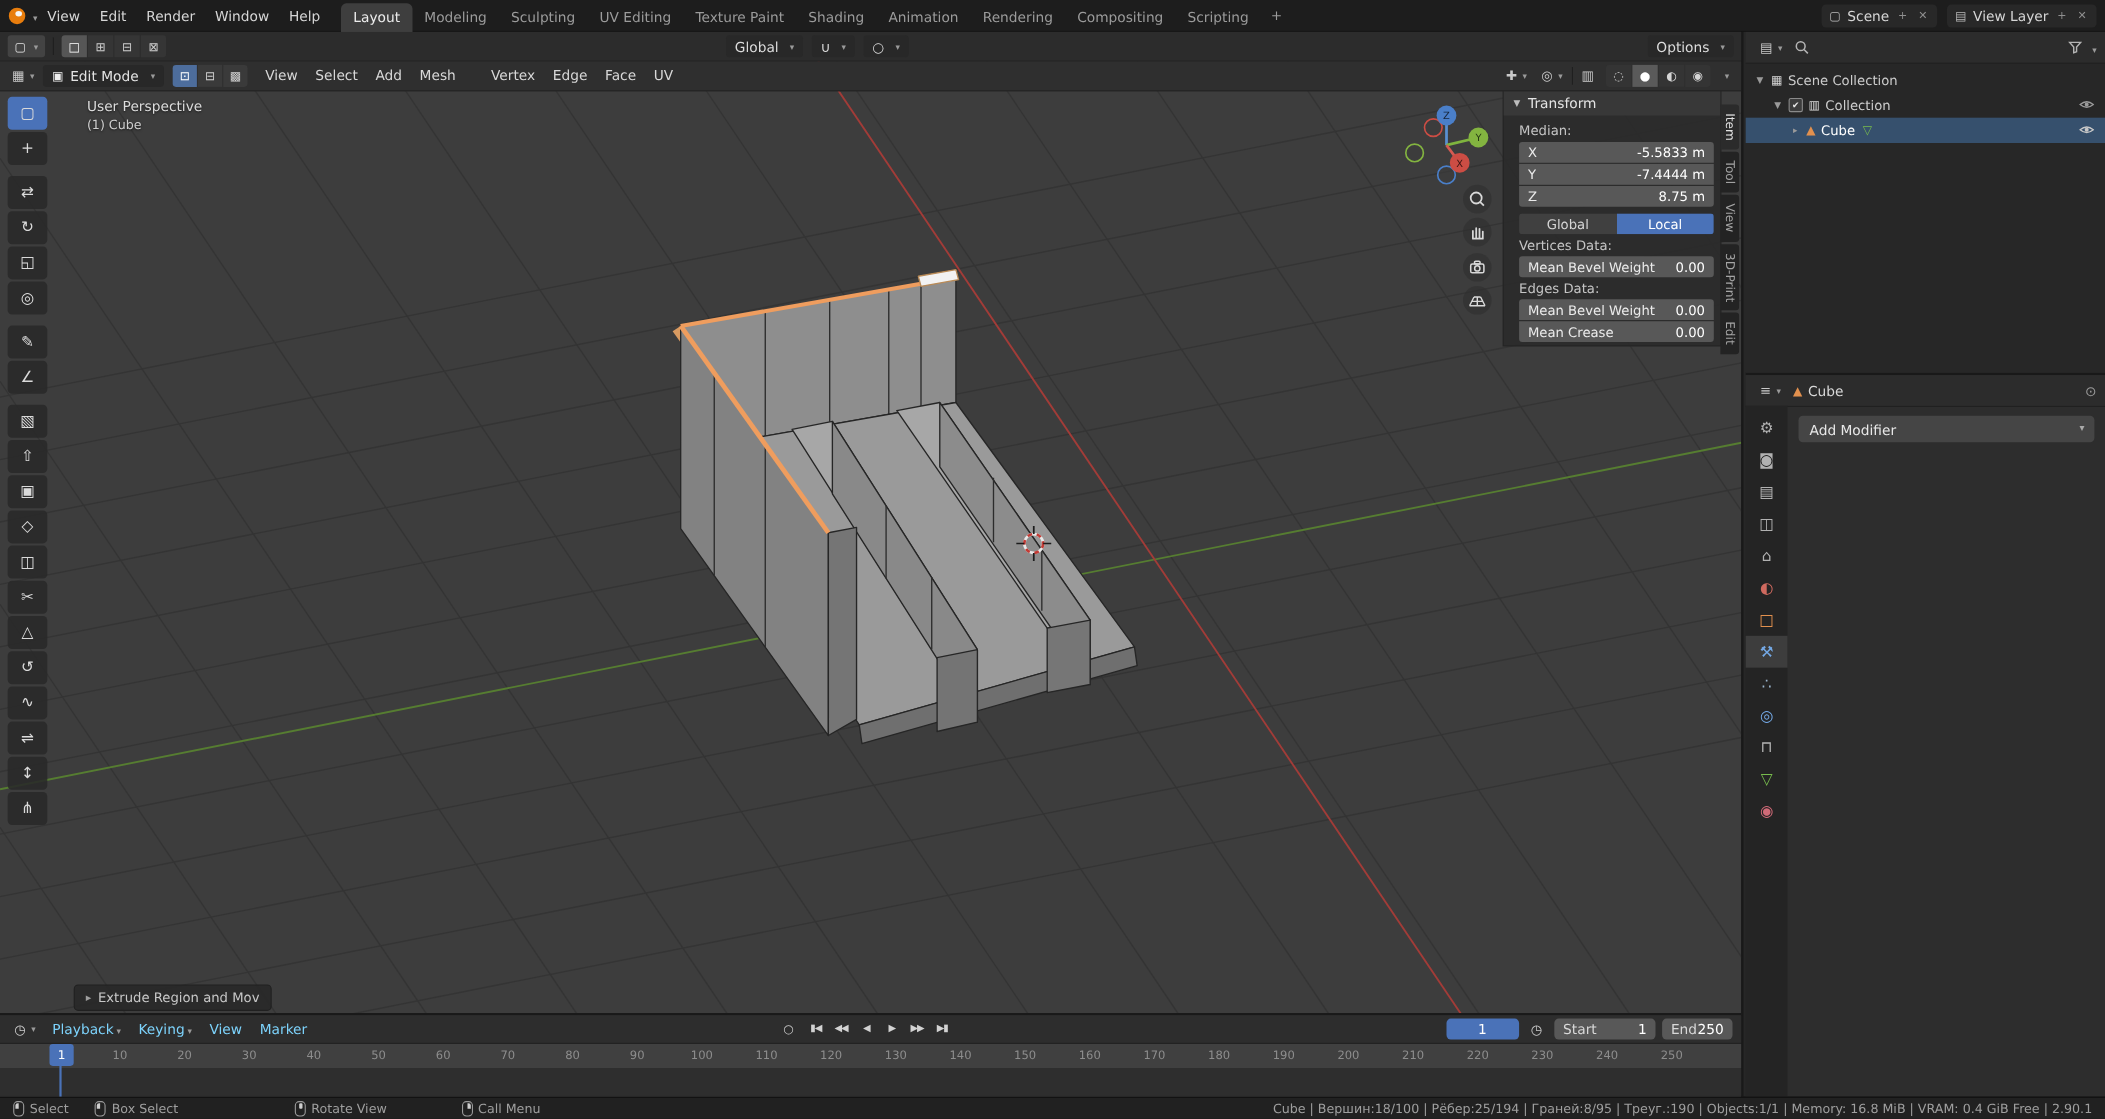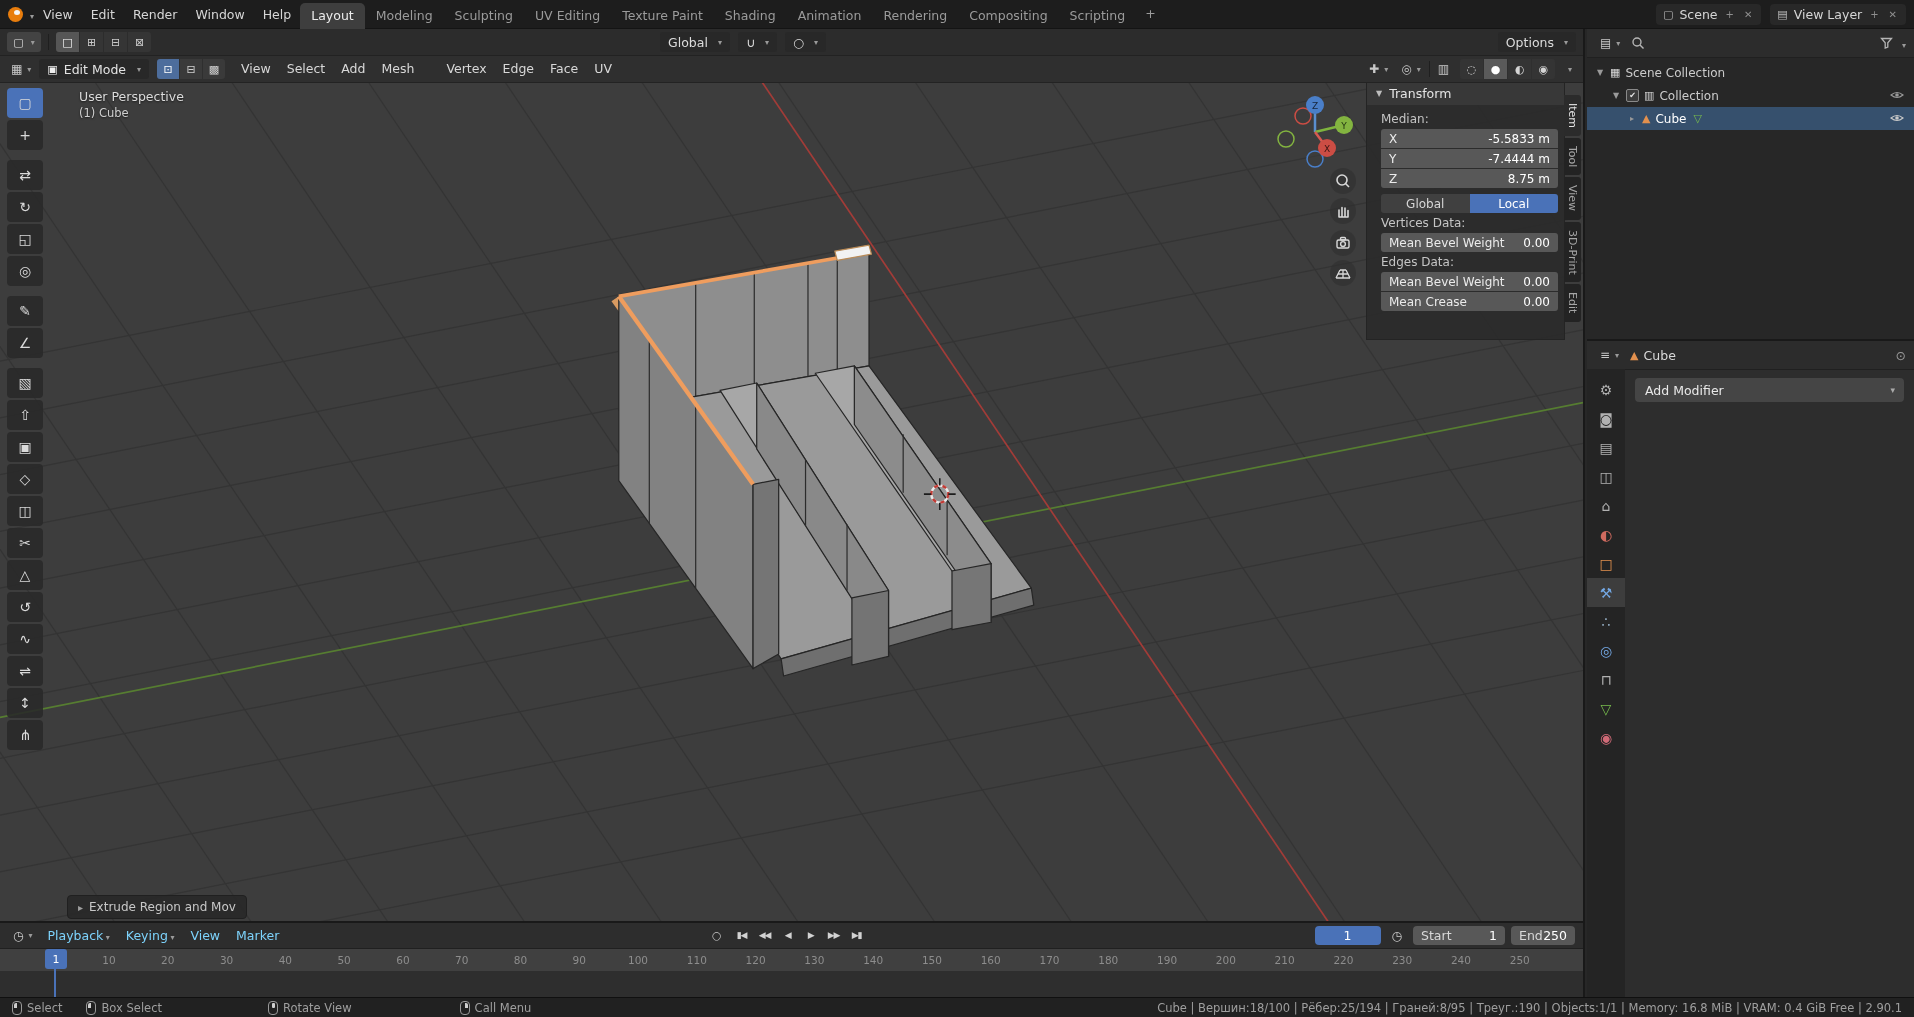--- a/index.html
+++ b/index.html
@@ -6,21 +6,21 @@
   body{position:relative;width:1914px;height:1017px;overflow:hidden;background:#111;
        font-family:"DejaVu Sans",sans-serif;font-size:12.5px;color:#cfcfcf;user-select:none}
   .dd::after{content:"▾";font-size:8px;color:#9a9a9a;margin-left:5px}
 
   
   #topbar{position:absolute;left:0;top:0;width:1914px;height:29px;background:#1d1d1d;
           border-bottom:1px solid #141414;display:flex;align-items:center;padding:0 8px;box-sizing:border-box}
   .logo{width:15px;height:15px;border-radius:50%;background:#e87d0d;position:relative;margin-right:2px}
   .logo::after{content:"";position:absolute;left:6px;top:3px;width:6px;height:5px;border-radius:50%;background:#f5f5f5}
   .menu{padding:0 9px;height:29px;line-height:29px;color:#d6d6d6}
-  .ws-wrap{display:flex;height:29px;align-items:flex-end}
+  .ws-wrap{display:flex;margin-left:10px;height:29px;align-items:flex-end}
   .ws-tab{padding:5px 11px 6px;border-radius:5px 5px 0 0;color:#9b9b9b;white-space:nowrap}
   .ws-tab:first-of-type{background:#3e3e3e;color:#ececec}
   .ws-plus{padding:5px 9px 6px;color:#9b9b9b}
   .tb-right{margin-left:auto;display:flex;gap:9px;align-items:center}
   .tb-field{display:flex;align-items:center;gap:6px;background:#282828;border-radius:4px;height:21px;padding:0 7px;color:#d6d6d6}
   .tb-field .fi{color:#b9b9b9;font-size:11px}
   .tb-field .fb{color:#8f8f8f;font-size:10px;padding:0 2px}
 
   
   #vp{position:absolute;left:0;top:29px;width:1583px;height:968px;background:#3d3d3d;overflow:hidden}
@@ -71,21 +71,21 @@
                 border:1px solid #202020;border-radius:4px;display:flex;align-items:center;padding:0 10px;color:#c8c8c8;font-size:12px;gap:6px}
   #operator-box::before{content:"▸";font-size:10px;color:#9f9f9f}
 
   
   #gizmo{position:absolute;left:1267px;top:55px;z-index:5}
   .navbtn{position:absolute;left:1330px;width:26px;height:26px;border-radius:50%;background:rgba(45,45,45,.55);
           display:flex;align-items:center;justify-content:center;z-index:5}
 
   
   #npanel{position:absolute;left:1367px;top:52px;width:197px;z-index:6;background:rgba(43,43,43,.97);
-          box-shadow:0 0 0 1px #242424;padding-bottom:27px}
+          box-shadow:0 0 0 1px #242424;padding-bottom:2px}
   .np-header{height:24px;background:#383838;display:flex;align-items:center;padding:0 9px;gap:7px;color:#e4e4e4}
   .np-header::before{content:"▼";font-size:8px;color:#bdbdbd}
   .np-body{padding:5px 6px 0 14px}
   .np-label{height:19px;line-height:19px;color:#c5c5c5;font-size:12px}
   .np-row{height:19px;background:#585858;display:flex;align-items:center;padding:0 8px;margin-bottom:1px;font-size:12px;color:#fff}
   .np-row .vlab{color:#ebebeb}
   .np-row .vval{margin-left:auto}
   .r-top{border-radius:3px 3px 0 0}.r-bot{border-radius:0 0 3px 3px}.r-all{border-radius:3px}
   .np-toggle{display:flex;height:19px;margin:6px 0 1px;border-radius:3px;overflow:hidden}
   .tg{flex:1;display:flex;align-items:center;justify-content:center;font-size:12px}
@@ -143,21 +143,21 @@
   .add-mod::after{content:"▾";position:absolute;right:9px;font-size:9px;color:#aaa}
   .bc-obj{display:flex;align-items:center;gap:5px;color:#d9d9d9}
   .bc-obj .oic{color:#e2904e;font-size:11px}
 
   
   #statusbar{position:absolute;left:0;bottom:0;width:1914px;height:20px;background:#212121;border-top:1px solid #101010;
              display:flex;align-items:center;padding:0 12px;box-sizing:border-box;font-size:11.5px;color:#9f9f9f}
   .hint{display:flex;align-items:center;gap:5px}
   .hint:nth-of-type(2){margin-left:24px}
   .hint:nth-of-type(3){margin-left:106px}
-  .hint:nth-of-type(4){margin-left:108px}
+  .hint:nth-of-type(4){margin-left:68px}
   .mouse{width:10px;height:14px;border:1px solid #9a9a9a;border-radius:4px;position:relative;display:inline-block;box-sizing:border-box}
   .mouse::before{content:"";position:absolute;top:1px;left:1px;width:3px;height:5px;background:#cfcfcf;border-radius:2px 0 0 0}
   .hint[data-name="mouse-middle-drag"] .mouse::before{left:2.5px;width:3px;border-radius:1px}
   .hint[data-name="mouse-right"] .mouse::before{left:auto;right:1px;border-radius:0 2px 0 0}
   #stats{margin-left:auto;white-space:nowrap}
 
   svg text{font-family:"DejaVu Sans",sans-serif}
 </style>
 </head>
 <body>

